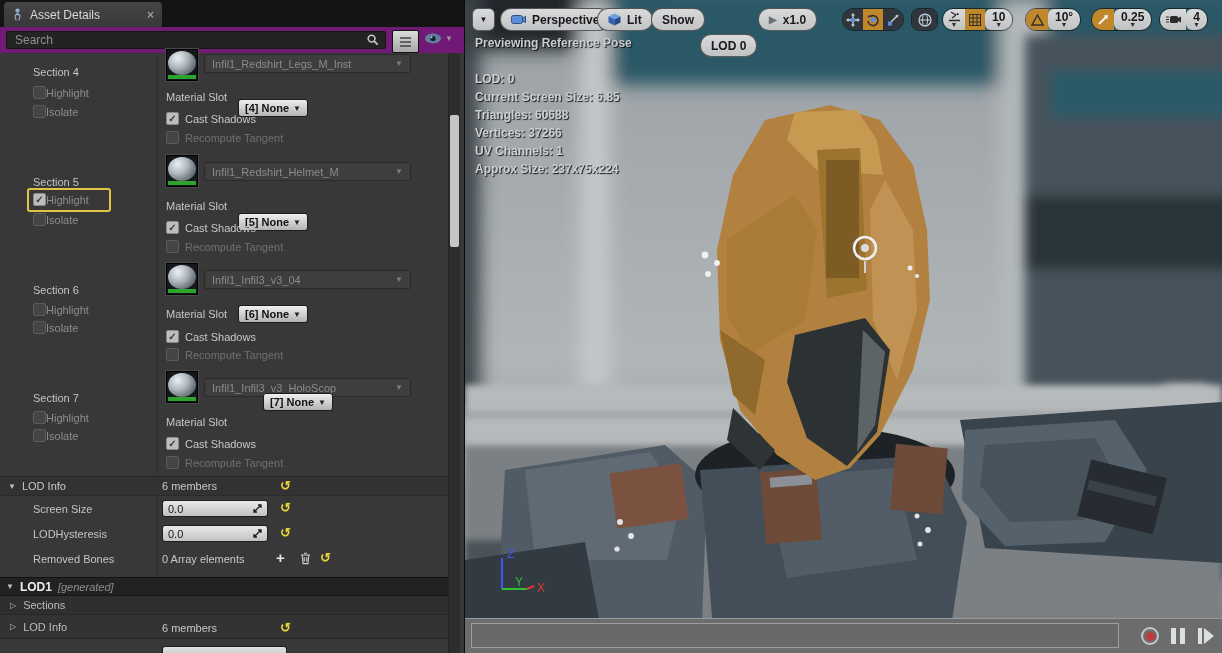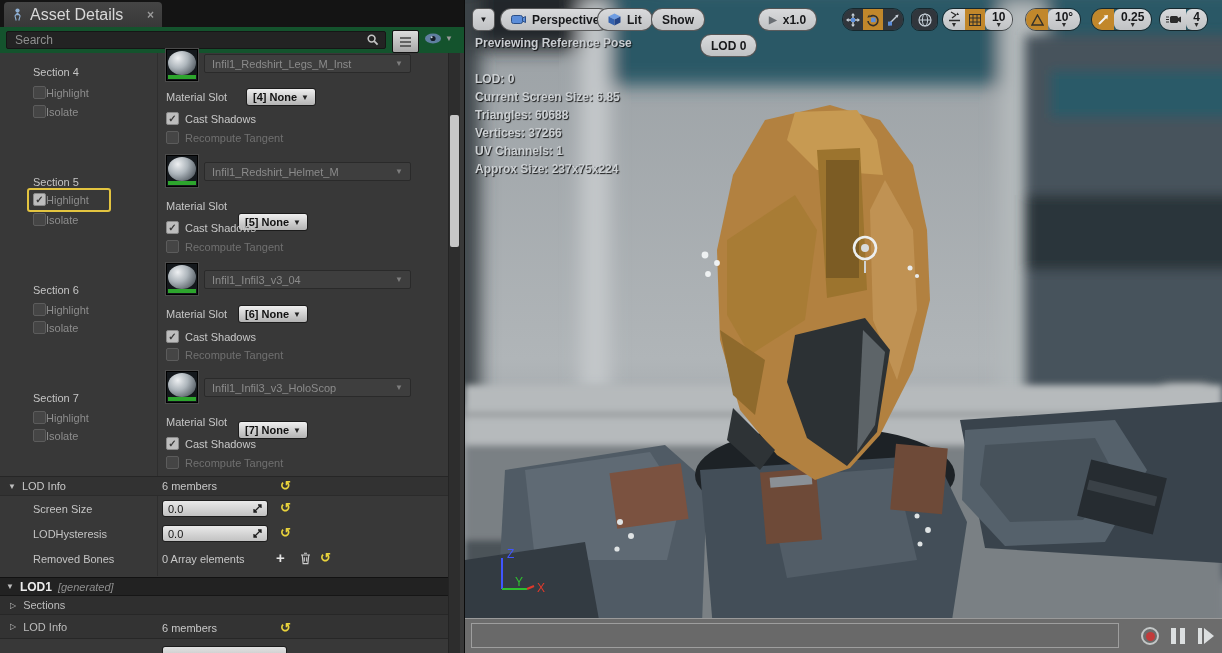--- a/index.html
+++ b/index.html
@@ -4,23 +4,23 @@
 <style>
   html,body{margin:0;padding:0;background:#111;}
   #app{position:relative;width:1222px;height:653px;overflow:hidden;
        font-family:"Liberation Sans",sans-serif;background:#383838;}
 
   
   #leftpanel{position:absolute;left:0;top:0;width:464px;height:653px;background:#383838;overflow:hidden;border-right:1px solid #0c0c0c;}
   #tabbar{position:absolute;left:0;top:0;width:464px;height:27px;background:#141414;}
   #tab{position:absolute;left:4px;top:2px;width:158px;height:25px;background:linear-gradient(#454545,#383838);
        border-radius:4px 4px 0 0;display:flex;align-items:center;gap:7px;padding:0 8px;box-sizing:border-box;}
-  #tab .tlabel{color:#d8d8d8;font-size:16px;flex:1;}
+  #tab .tlabel{color:#d8d8d8;font-size:12px;flex:1;}
   #tab .tclose{color:#9a9a9a;font-size:12px;font-weight:bold;}
-  #searchrow{position:absolute;left:0;top:27px;width:464px;height:26px;background:#14532d;border-bottom:1px solid #737373;}
+  #searchrow{position:absolute;left:0;top:27px;width:464px;height:26px;background:#701a75;border-bottom:1px solid #737373;}
   #searchbox{position:absolute;left:6px;top:4px;width:380px;height:18px;background:#232323;border:1px solid #161616;
        border-radius:2px;display:flex;align-items:center;box-sizing:border-box;padding:0 6px;}
   #searchbox input{flex:1;background:transparent;border:none;outline:none;color:#cfcfcf;font-size:12px;font-family:"Liberation Sans",sans-serif;}
   #searchbox input::placeholder{color:#8f8f8f;}
   #gridbtn{position:absolute;left:392px;top:3px;width:25px;height:21px;background:linear-gradient(#dcdcdc,#a8a8a8);
        border:1px solid #121212;border-radius:2px;display:flex;align-items:center;justify-content:center;}
   #eyebtn{position:absolute;left:424px;top:6px;display:flex;align-items:center;gap:3px;}
   #eyebtn .car{color:#9a9a9a;font-size:8px;}
 
   #rows{position:absolute;left:0;top:53px;width:464px;height:600px;background:#383838;}
@@ -157,21 +157,21 @@
         </div>
       <div class="thumb" style="top:-4px;">
           <div class="sphere"></div>
           <div class="gbar"></div>
         </div>
       <div class="matname" style="top:1px;">
           <span class="nm">Infil1_Redshirt_Legs_M_Inst</span>
           <span class="car">▼</span>
         </div>
       <div class="pname" style="top:38px;">Material Slot</div>
-      <div class="slotcombo" style="top:35px;margin-left:8px;">
+      <div class="slotcombo" style="top:46px;">
           <span>[4] None</span>
           <span class="car">▼</span>
         </div>
       <div class="crow en" style="top:58px;">
           <span class="chk on">✓</span>
           <span style="color:#c8c8c8;">Cast Shadows</span>
         </div>
       <div class="crow dim" style="top:77px;">
           <span class="chk"></span>
           <span style="color:#707070;">Recompute Tangent</span>
@@ -251,21 +251,21 @@
         </div>
       <div class="thumb" style="top:318px;">
           <div class="sphere"></div>
           <div class="gbar"></div>
         </div>
       <div class="matname" style="top:325px;">
           <span class="nm">Infil1_Infil3_v3_HoloScop</span>
           <span class="car">▼</span>
         </div>
       <div class="pname" style="top:363px;">Material Slot</div>
-      <div class="slotcombo" style="top:368px;">
+      <div class="slotcombo" style="top:340px;margin-left:25px;">
           <span>[7] None</span>
           <span class="car">▼</span>
         </div>
       <div class="crow en" style="top:383px;">
           <span class="chk on">✓</span>
           <span style="color:#c8c8c8;">Cast Shadows</span>
         </div>
       <div class="crow dim" style="top:402px;">
           <span class="chk"></span>
           <span style="color:#707070;">Recompute Tangent</span>

